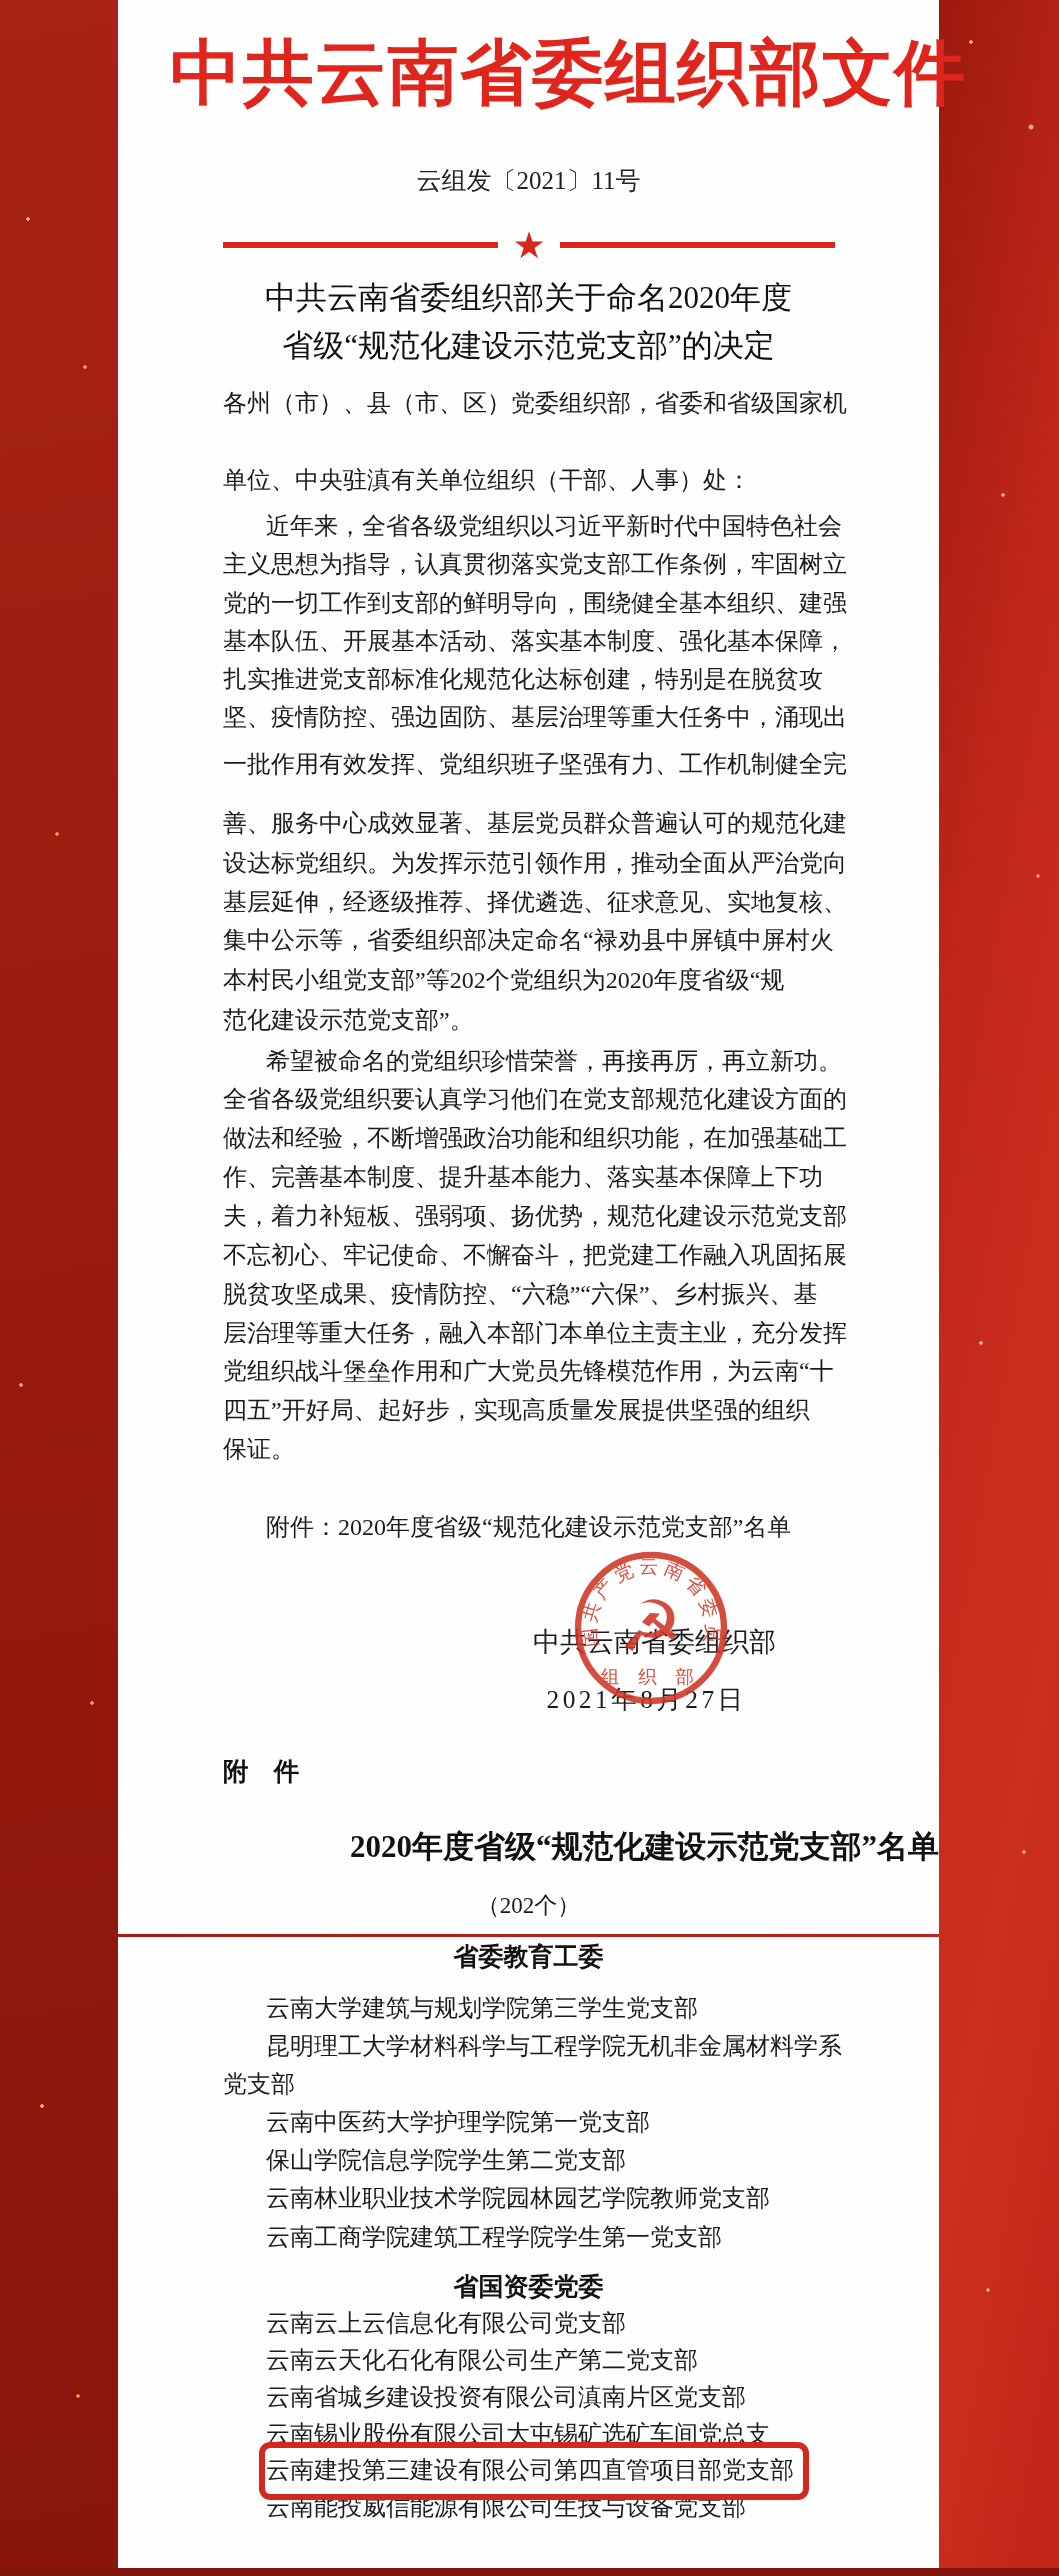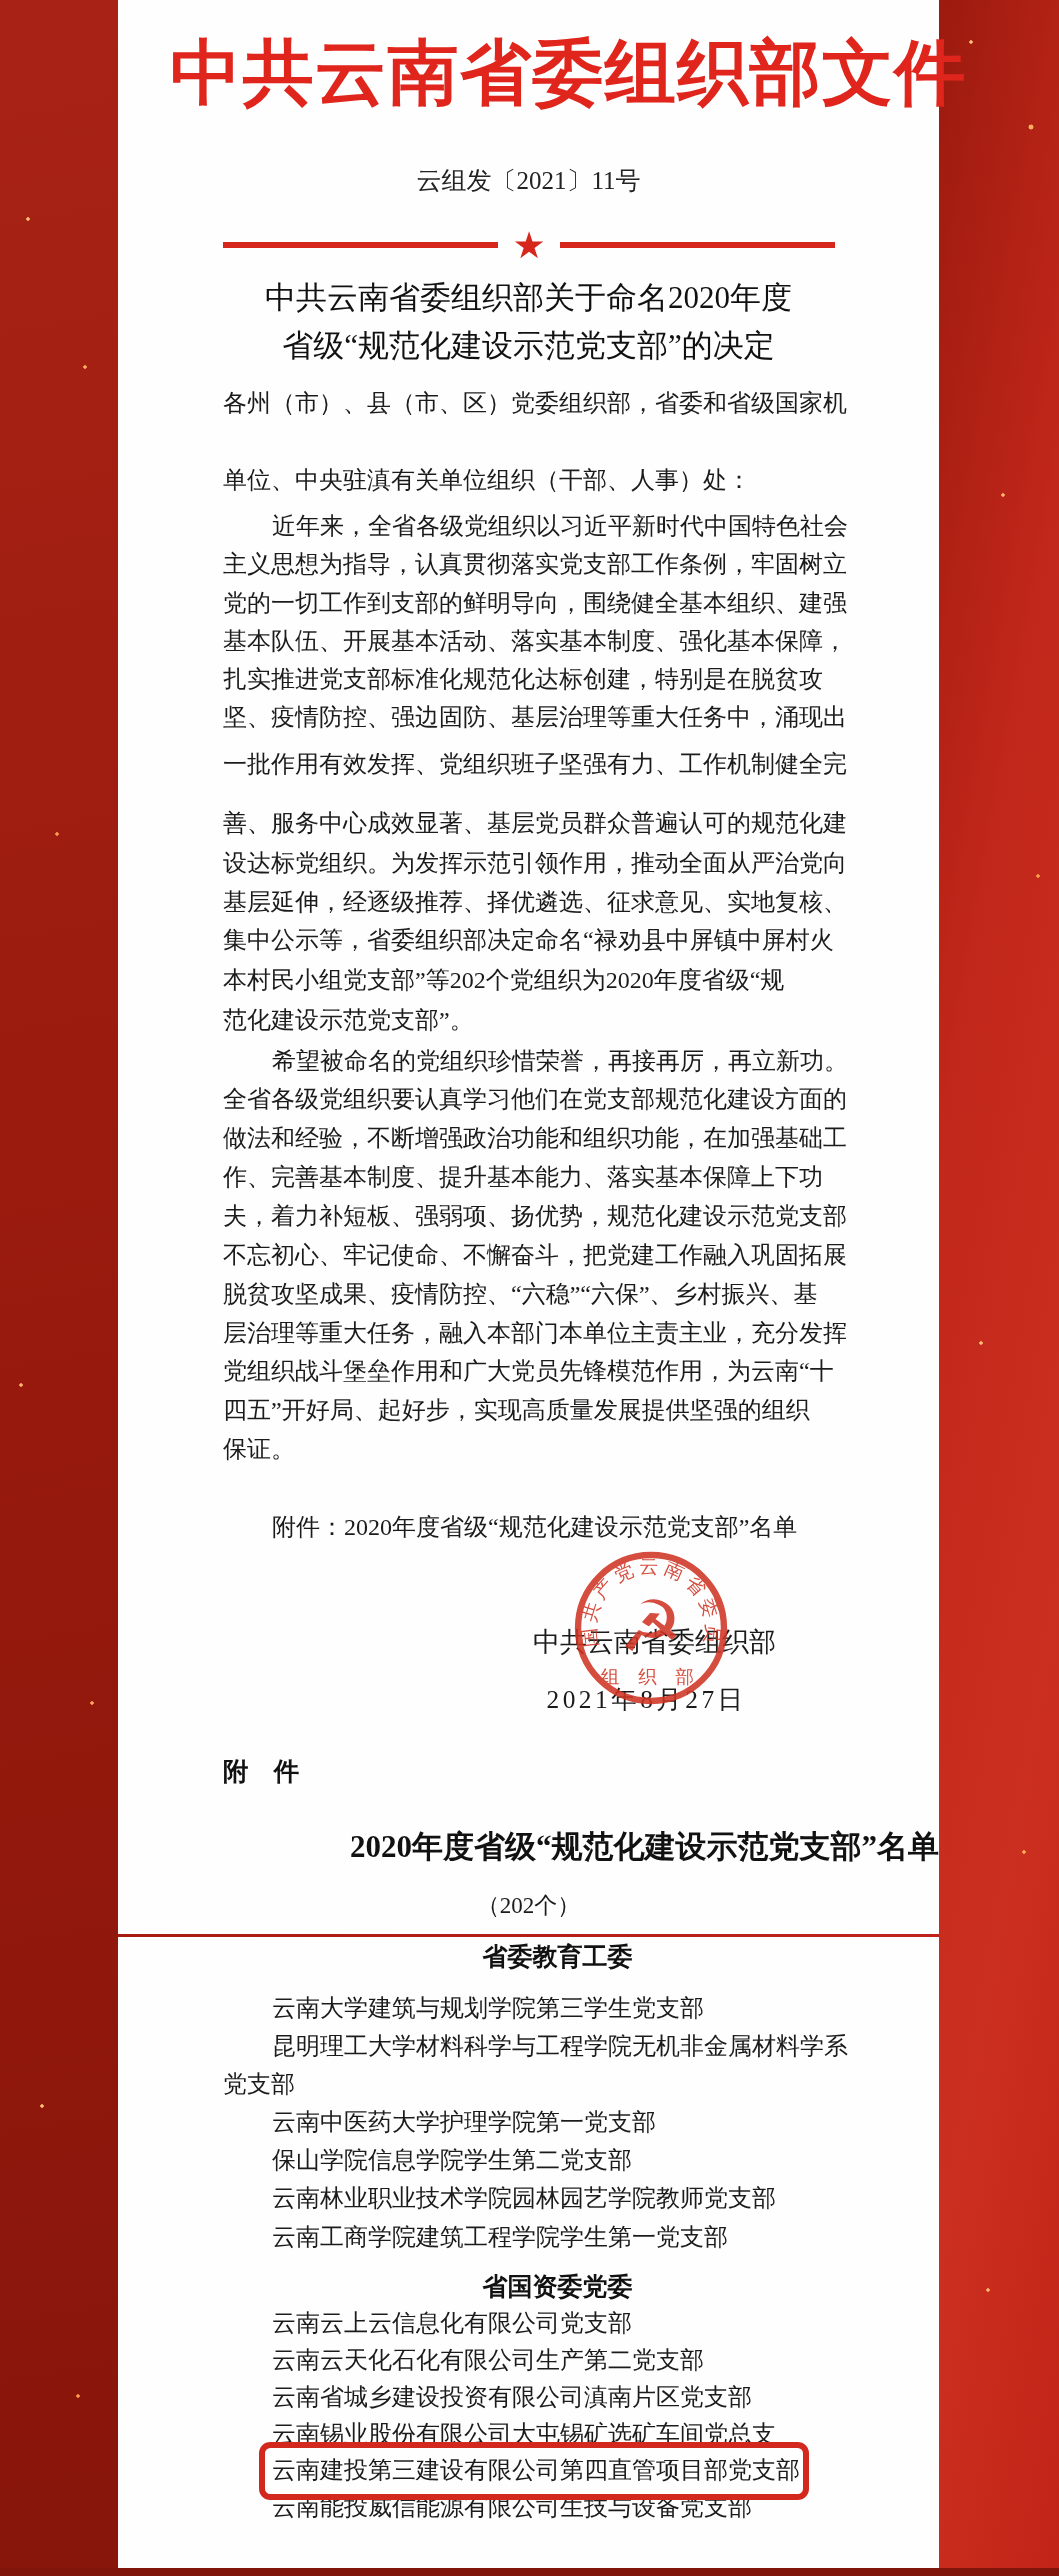--- a/index.html
+++ b/index.html
@@ -25,21 +25,21 @@
       radial-gradient(circle at 42px 1343px,#ffc178 0 1.4px,transparent 2.1px),
       radial-gradient(circle at 85px 1852px,#ffae5e 0 1.4px,transparent 2.1px),
       radial-gradient(circle at 49px 2290px,#ffb56a 0 1.4px,transparent 2.1px),
       linear-gradient(100deg,#9c1a0e 0%,#c1271a 35%,#cb2f1f 70%,#c22417 100%);}
   .bottom-strip{position:absolute;left:0;top:2568px;width:1059px;height:8.5px;background:#7f150b;}
   
   .page{position:absolute;left:118px;top:0;width:821px;height:2568px;background:#fefefe;}
   
   .line{position:absolute;white-space:nowrap;font-size:24px;line-height:32.5px;color:#1b1b1b;
         font-family:"Liberation Serif",serif;}
-  .ind{left:154px;} .flush{left:105px;}
+  .ind{left:148px;} .flush{left:105px;}
   .banner{position:absolute;top:20px;left:0;width:100%;text-align:center;
           font-size:71px;line-height:106px;font-weight:700;color:#e0251c;letter-spacing:1.4px;margin-left:40px;}
   .docnum{position:absolute;top:165px;left:0;width:100%;text-align:center;
           font-size:25px;line-height:31px;color:#222;}
   .divider{position:absolute;top:225px;left:105px;width:612px;height:40px;
            display:flex;align-items:center;}
   .divider .rule{flex:1;height:5.7px;background:#d7271c;}
   .divider .star{font-family:"DejaVu Sans",sans-serif;font-size:37px;line-height:37px;
                  color:#d7271c;margin:0 14px;}
   .doc-title{position:absolute;left:0;width:100%;text-align:center;font-size:31px;
@@ -50,21 +50,21 @@
   .att-label{position:absolute;left:105px;top:1754px;font-size:25.4px;line-height:34px;
              font-weight:700;color:#111;}
   .att-title{position:absolute;left:0;top:1827px;width:100%;text-align:right;
              font-size:31px;line-height:40px;font-weight:700;color:#111;}
   .att-count{position:absolute;left:0;top:1890px;width:100%;text-align:center;
              font-size:23px;line-height:31px;color:#1b1b1b;}
   .seam{position:absolute;left:0;top:1934px;width:821px;height:2.8px;
         background:linear-gradient(90deg,#a81b10,#c0231a);}
   .sec-head{position:absolute;left:0;width:100%;text-align:center;font-size:25px;
             line-height:34px;font-weight:700;color:#111;
-            font-family:"Liberation Sans",sans-serif;padding-left:29px;}
+            font-family:"Liberation Sans",sans-serif;}
   .hl-box{position:absolute;left:141px;top:2442px;width:550px;height:58px;
           border:6.4px solid #d3281e;border-radius:11.3px;box-sizing:border-box;}
 </style>
 </head>
 <body>
 
 <div class="stage">
 
   <div class="band-left"></div>
   <div class="band-right"></div>

